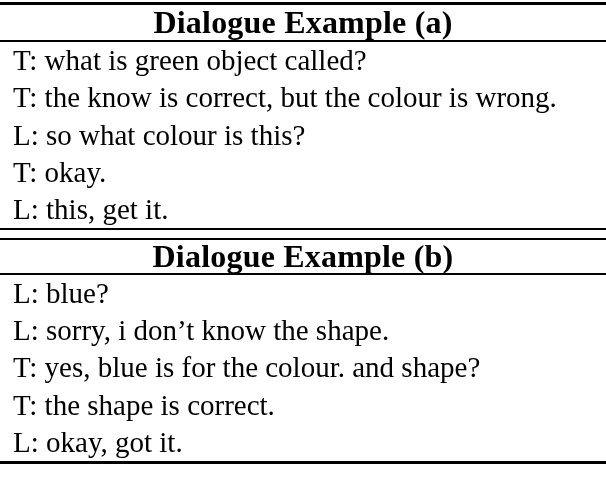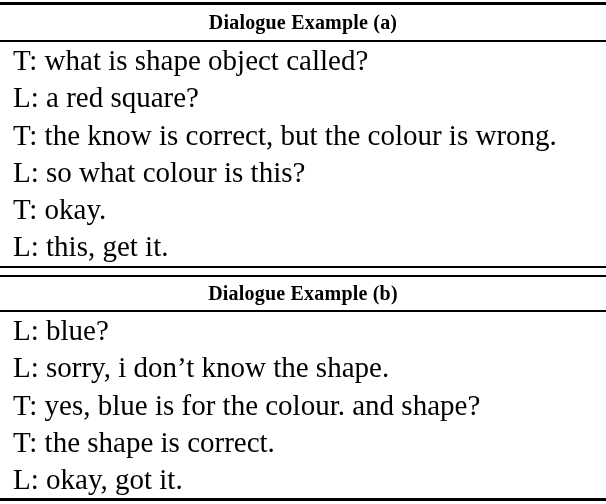--- a/index.html
+++ b/index.html
@@ -26,21 +26,21 @@
     border-top: 2.5px solid #000000;
     border-bottom: 2px solid #000000;
     background: #ffffff;
   }
   .section-header {
     height: 35px;
     display: flex;
     align-items: center;
     justify-content: center;
     font-weight: bold;
-    font-size: 20px;
+    font-size: 32px;
     letter-spacing: 0.2px;
   }
   .section-header.hdr-b { height: 33px; }
   .section-lines {
     font-size: 29px;
     line-height: 37.25px;
     padding-left: 13px;
     white-space: nowrap;
   }
   .dialogue-line { height: 37.25px; }
@@ -52,22 +52,21 @@
 
   <div class="rule rule-top"></div>
 
   <div class="section-header">
     <span>Dialogue Example (a)</span>
   </div>
 
   <div class="rule rule-thin"></div>
 
   <div class="section-lines">
-    <div class="dialogue-line">T: what is shape object called?</div>
-    <div class="dialogue-line">L: a red square?</div>
+    <div class="dialogue-line">T: what is green object called?</div>
     <div class="dialogue-line">T: the know is correct, but the colour is wrong.</div>
     <div class="dialogue-line">L: so what colour is this?</div>
     <div class="dialogue-line">T: okay.</div>
     <div class="dialogue-line">L: this, get it.</div>
   </div>
 
   <div class="double-rule"></div>
 
   <div class="section-header hdr-b">
     <span>Dialogue Example (b)</span>

